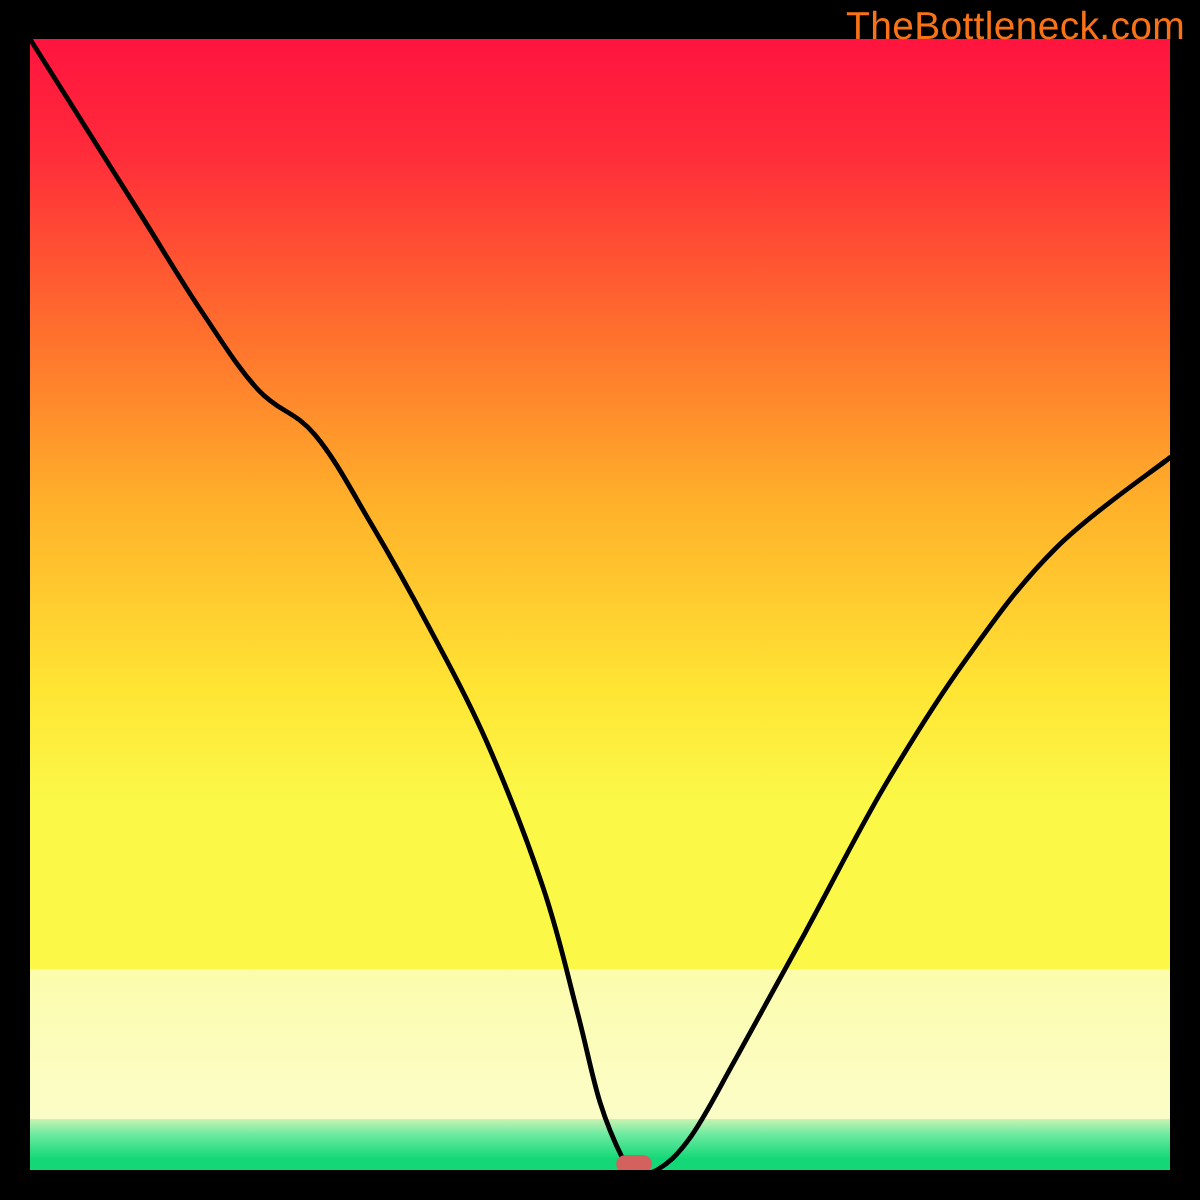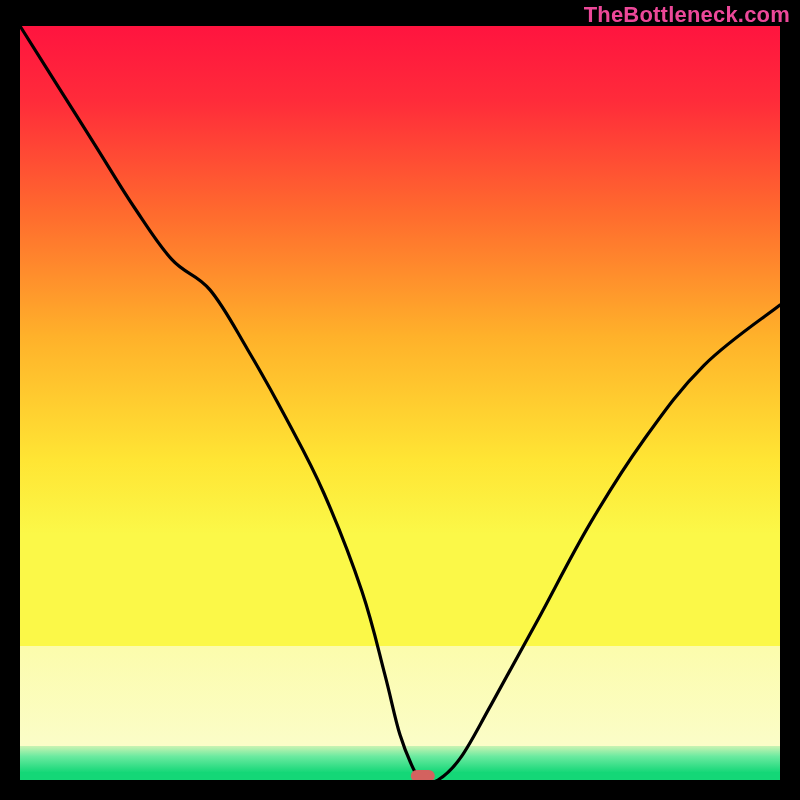--- a/index.html
+++ b/index.html
@@ -16,23 +16,23 @@
     left: 0;
     top: 0;
     width: 800px;
     height: 800px;
     box-sizing: border-box;
   }
   .watermark {
     position: absolute;
     top: 2px;
     right: 10px;
-    color: #ec4899;
-    font-size: 22px;
-    font-weight: 700;
+    color: #f97316;
+    font-size: 26px;
+    font-weight: 400;
     letter-spacing: 0.2px;
     z-index: 20;
   }
   svg {
     position: absolute;
     left: 0;
     top: 0;
   }
 </style>
 </head>

